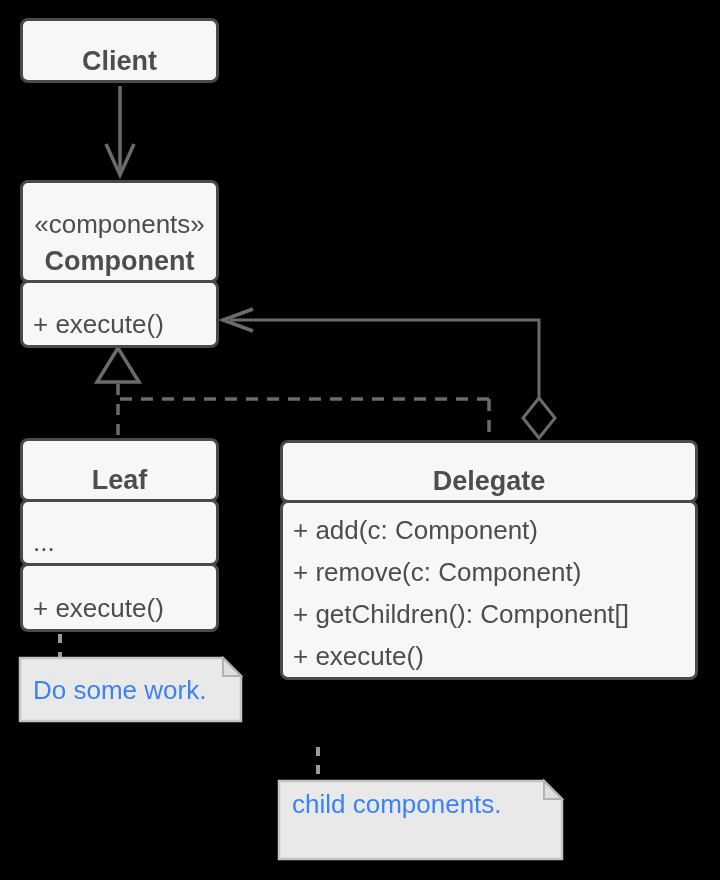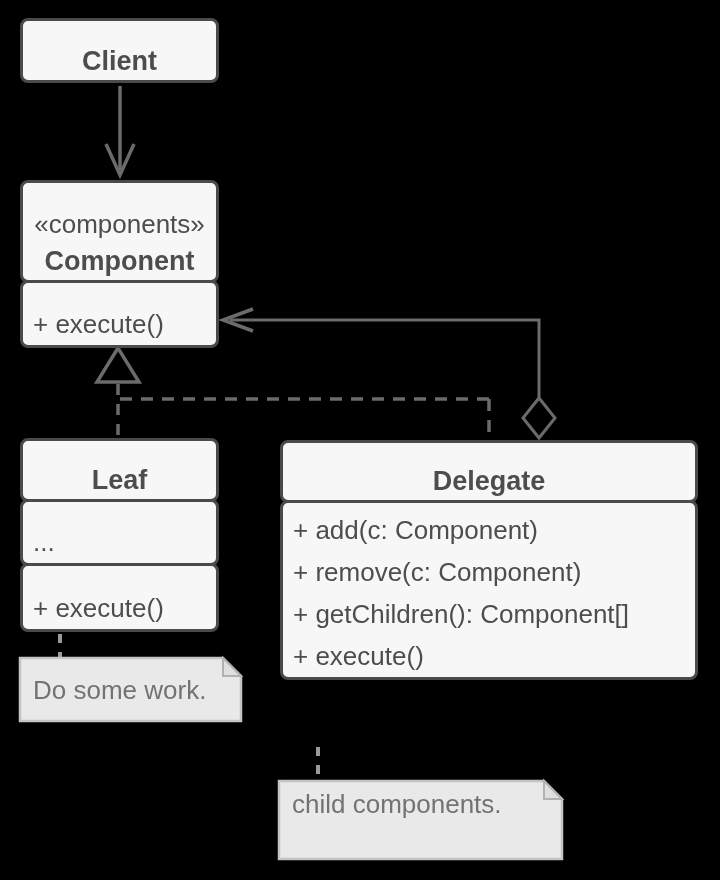--- a/index.html
+++ b/index.html
@@ -36,21 +36,21 @@
     font-weight: bold;
     font-size: 27px;
   }
   .stereotype { font-weight: normal; font-size: 26px; line-height: 36px; }
   .class-name-line { line-height: 38px; }
   .members { align-items: flex-start; padding: 0 10px; text-align: left; }
   .members .member-line { line-height: 42px; white-space: nowrap; }
   .note-text {
     position: absolute;
     z-index: 3;
-    color: #737373;
+    color: #3b82f6;
     font-size: 26px;
     line-height: 32px;
     white-space: nowrap;
   }
 </style>
 </head>
 <body>
 
 <div class="canvas">
 

